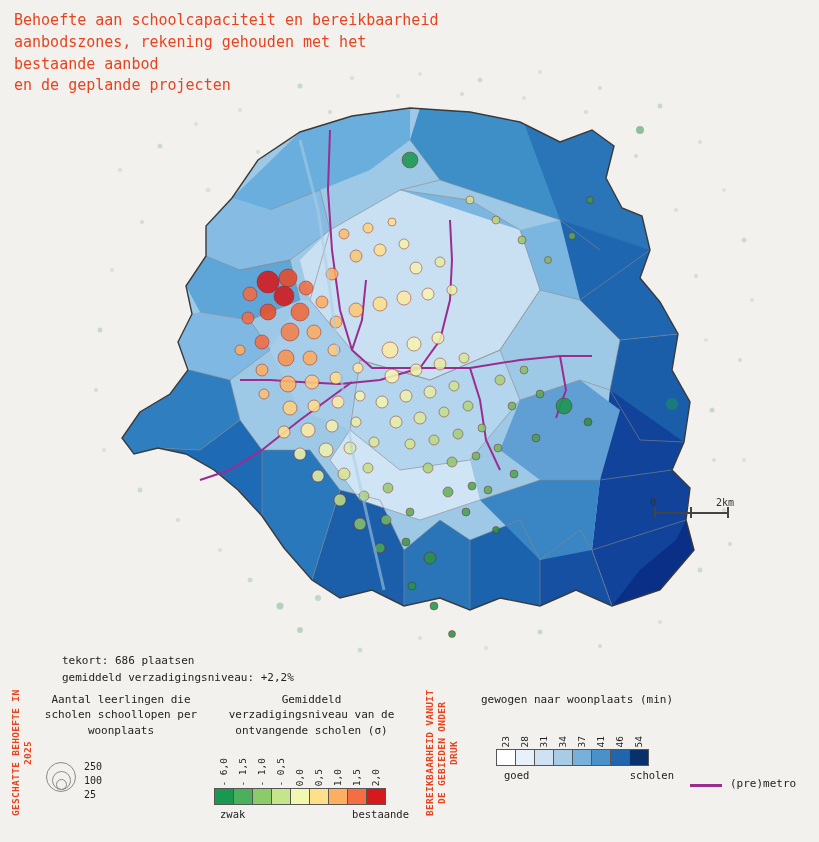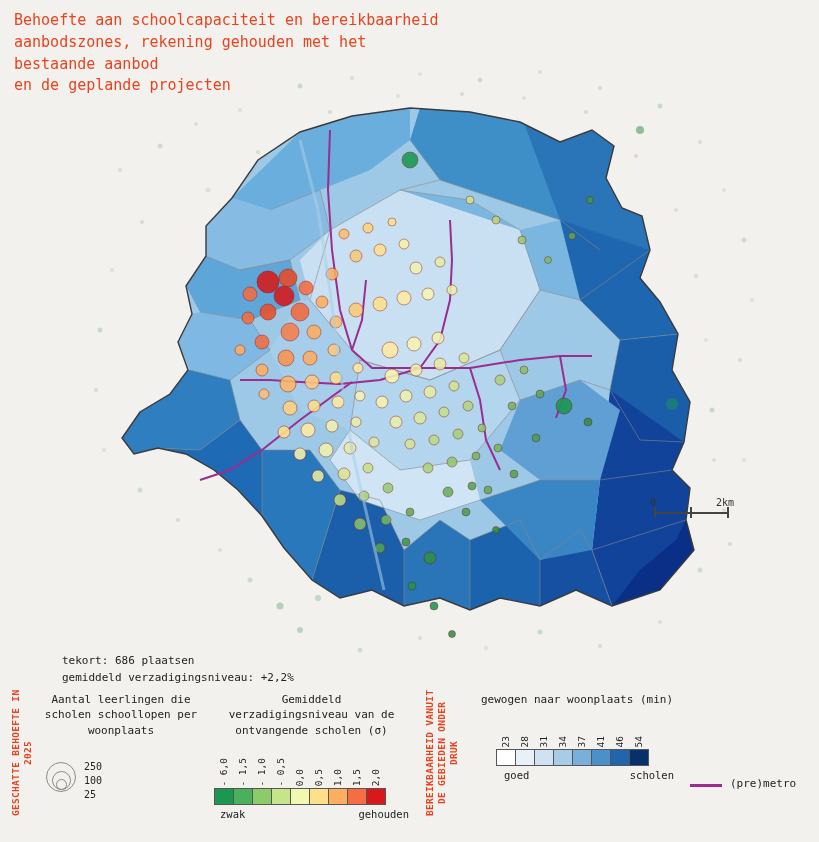--- a/index.html
+++ b/index.html
@@ -547,21 +547,21 @@
       <div class="swatch" style="left:38px;  background:#8ccc68;"></div>
       <div class="swatch" style="left:57px;  background:#c6e58a;"></div>
       <div class="swatch" style="left:76px;  background:#f3f8b0;"></div>
       <div class="swatch" style="left:95px;  background:#fee08b;"></div>
       <div class="swatch" style="left:114px; background:#fdae61;"></div>
       <div class="swatch" style="left:133px; background:#f46d43;"></div>
       <div class="swatch" style="left:152px; background:#d7191c;"></div>
     </div>
     <div class="ends">
       <span class="l">zwak</span>
-      <span class="r">gehouden</span>
+      <span class="r">bestaande</span>
     </div>
   </div>
 
   <div class="legend-acc">
     <div class="legend-title">
       <div>gewogen naar woonplaats (min)</div>
     </div>
     <div class="acc-ticks">
       <div class="acc-tick" style="left:38px;">23</div>
       <div class="acc-tick" style="left:57px;">28</div>

